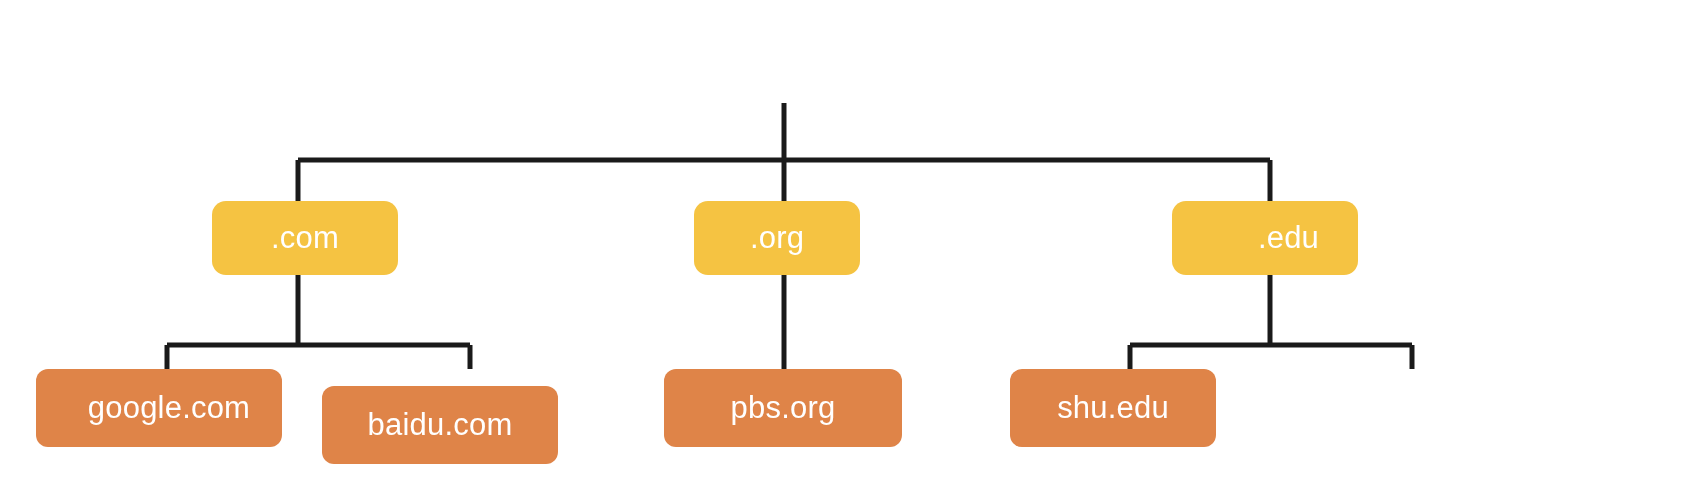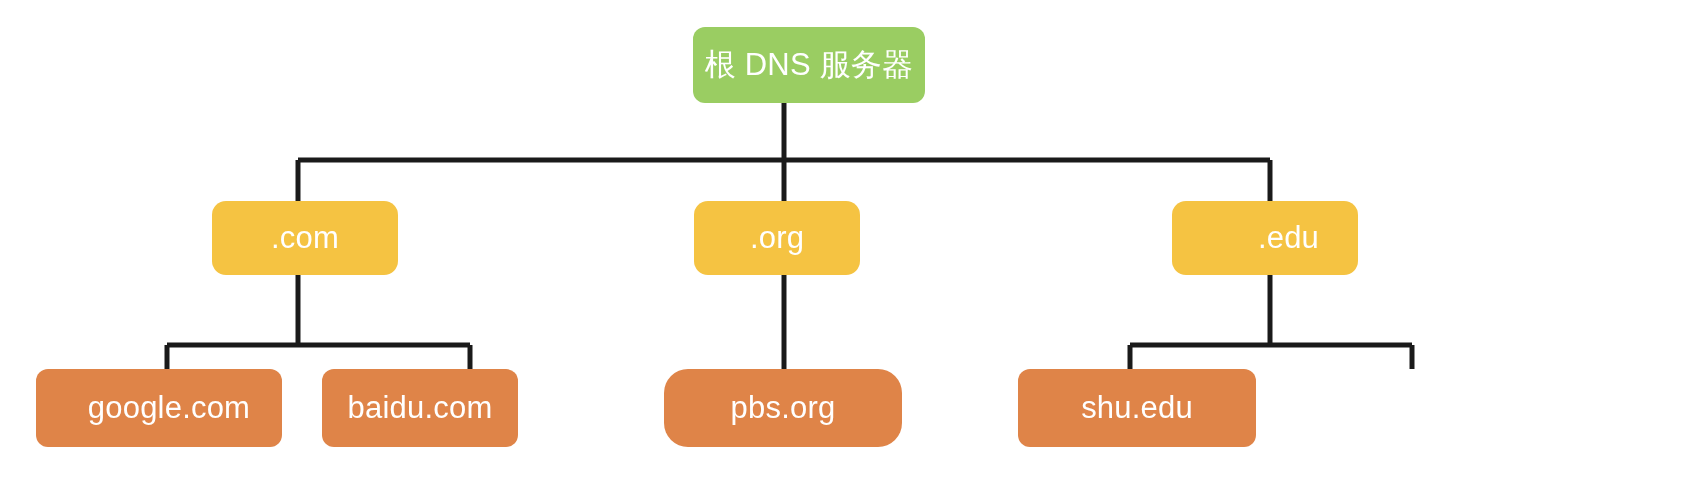--- a/index.html
+++ b/index.html
@@ -49,23 +49,23 @@
   .node-leaf {
     background: #DF8448;
     font-size: 31px;
   }
   
   #node-root          { left: 693px;  top: 27px;  width: 232px; height: 76px; }
   #node-tld-com       { left: 212px;  top: 201px; width: 186px; height: 74px; }
   #node-tld-org       { left: 694px;  top: 201px; width: 166px; height: 74px; }
   #node-tld-edu       { left: 1172px; top: 201px; width: 186px; height: 74px; padding-left: 47px; }
   #node-leaf-google   { left: 36px;   top: 369px; width: 246px; height: 78px; padding-left: 20px; }
-  #node-leaf-baidu    { left: 322px;  top: 369px; width: 196px; height: 78px; text-align: center; }
-  #node-leaf-pbs      { left: 664px;  top: 369px; width: 238px; height: 78px; border-radius: 24px; }
-  #node-leaf-shu      { left: 1010px; top: 369px; width: 238px; height: 78px; margin-left: 8px; }
+  #node-leaf-baidu    { left: 322px;  top: 386px; width: 236px; height: 78px; text-align: center; }
+  #node-leaf-pbs      { left: 664px;  top: 369px; width: 238px; height: 78px; }
+  #node-leaf-shu      { left: 1010px; top: 369px; width: 206px; height: 78px; }
   #node-leaf-poly     { left: 1290px; top: 369px; width: 238px; height: 78px; }
 </style>
 </head>
 <body>
 
 <div id="diagram-root">
 
   <svg id="edge-layer" viewBox="0 0 1682 492" width="1682" height="492" xmlns="http://www.w3.org/2000/svg">
     <g stroke="#1a1a1a" stroke-width="5" fill="none" stroke-linecap="butt">
 
@@ -82,21 +82,20 @@
 
       <path d="M 784 275 L 784 369"></path>
 
       <path d="M 1270 275 L 1270 345"></path>
       <path d="M 1130 345 L 1412 345"></path>
       <path d="M 1130 345 L 1130 369"></path>
       <path d="M 1412 345 L 1412 369"></path>
     </g>
   </svg>
 
-  <div class="node node-root" id="node-root">根 DNS 服务器</div>
 
   <div class="node node-tld" id="node-tld-com">.com</div>
 
   <div class="node node-tld" id="node-tld-org">.org</div>
 
   <div class="node node-tld" id="node-tld-edu">.edu</div>
 
   <div class="node node-leaf" id="node-leaf-google">google.com</div>
 
   <div class="node node-leaf" id="node-leaf-baidu">baidu.com</div>

